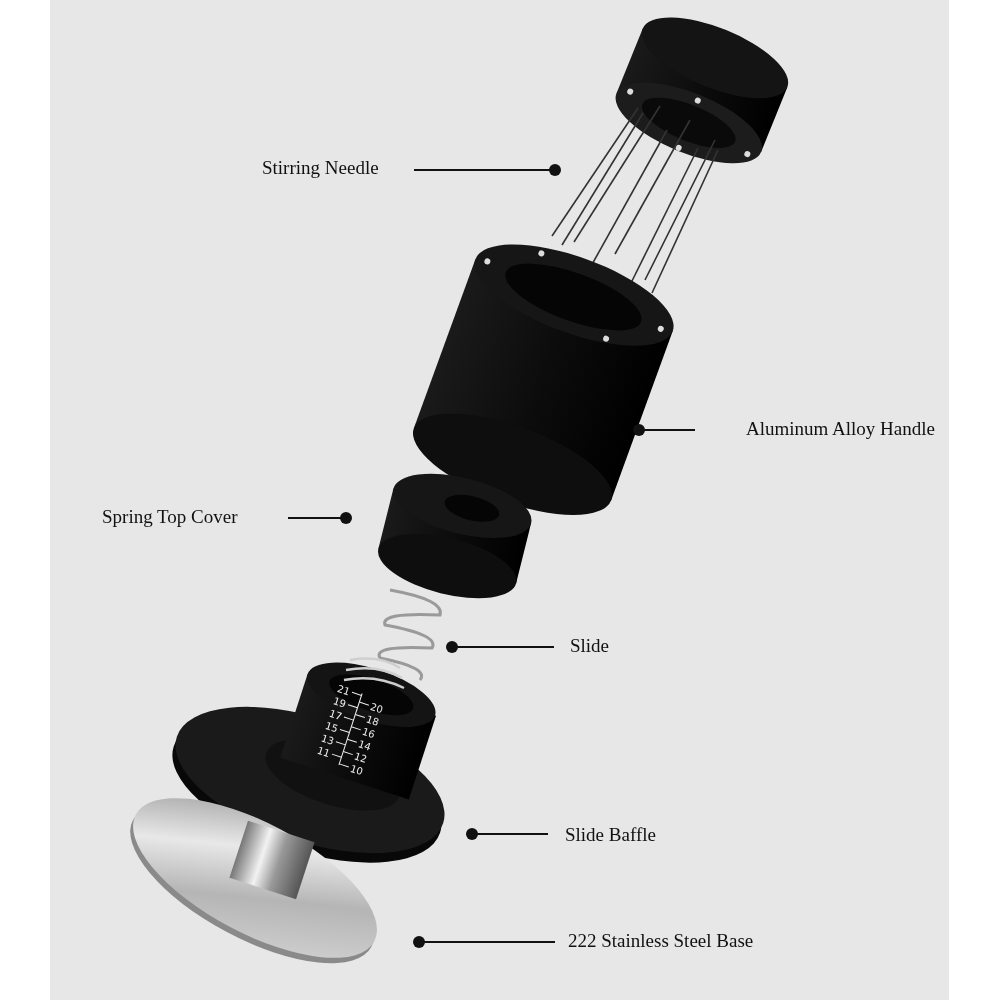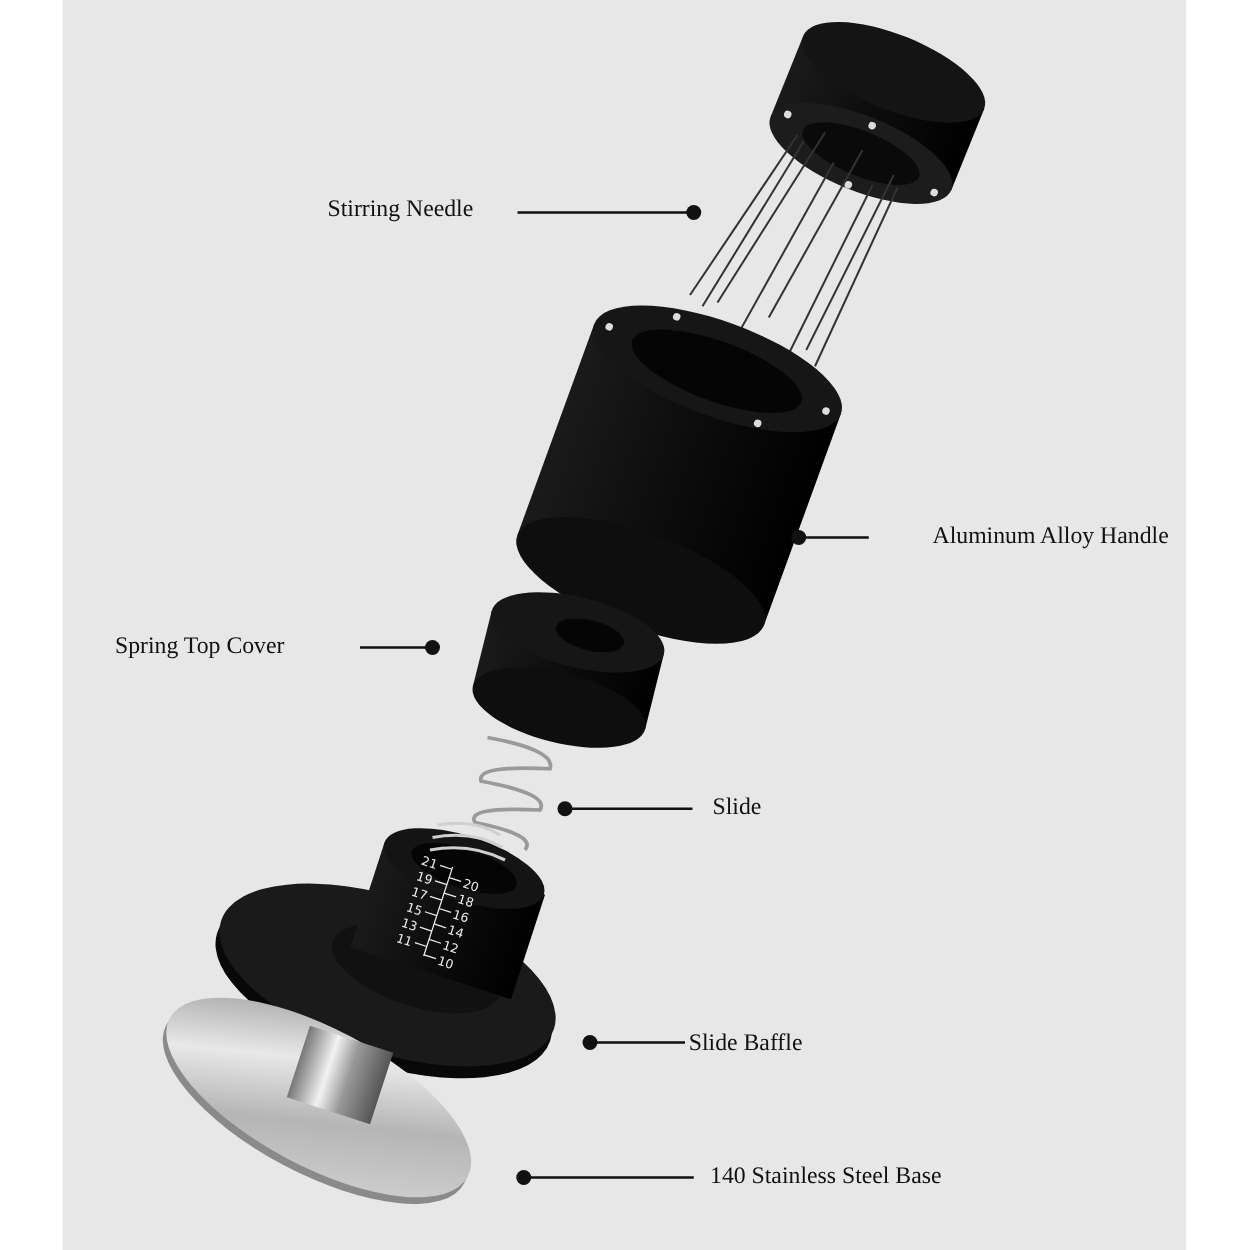--- a/index.html
+++ b/index.html
@@ -144,27 +144,27 @@
 </svg>
 
 <div class="label" style="left:262px; top:157px;">Stirring Needle</div>
 <div class="leader" style="left:414px; top:169px; width:140px;"></div>
 <div class="dot" style="left:549px; top:164px;"></div>
 
 <div class="dot" style="left:633px; top:424px;"></div>
 <div class="leader" style="left:639px; top:429px; width:56px;"></div>
 <div class="label" style="left:746px; top:418px;">Aluminum Alloy Handle</div>
 
-<div class="label" style="left:92px; top:506px;">Spring Top Cover</div>
+<div class="label" style="left:102px; top:506px;">Spring Top Cover</div>
 <div class="leader" style="left:288px; top:517px; width:58px;"></div>
 <div class="dot" style="left:340px; top:512px;"></div>
 
 <div class="dot" style="left:446px; top:641px;"></div>
 <div class="leader" style="left:452px; top:646px; width:102px;"></div>
 <div class="label" style="left:570px; top:635px;">Slide</div>
 
 <div class="dot" style="left:466px; top:828px;"></div>
 <div class="leader" style="left:472px; top:833px; width:76px;"></div>
-<div class="label" style="left:551px; top:824px;">Slide Baffle</div>
+<div class="label" style="left:565px; top:824px;">Slide Baffle</div>
 
 <div class="dot" style="left:413px; top:936px;"></div>
 <div class="leader" style="left:419px; top:941px; width:136px;"></div>
-<div class="label" style="left:568px; top:930px;">140 Stainless Steel Base</div>
+<div class="label" style="left:568px; top:930px;">222 Stainless Steel Base</div>
 
 </body></html>

